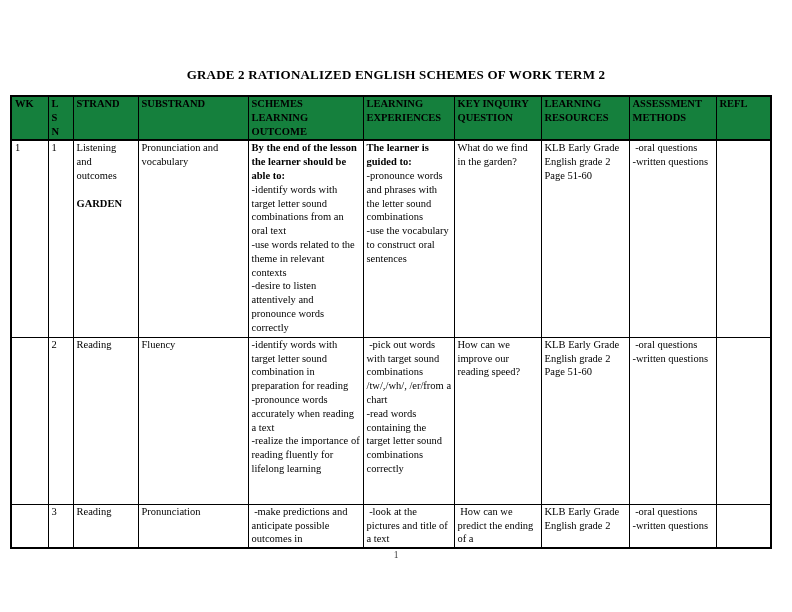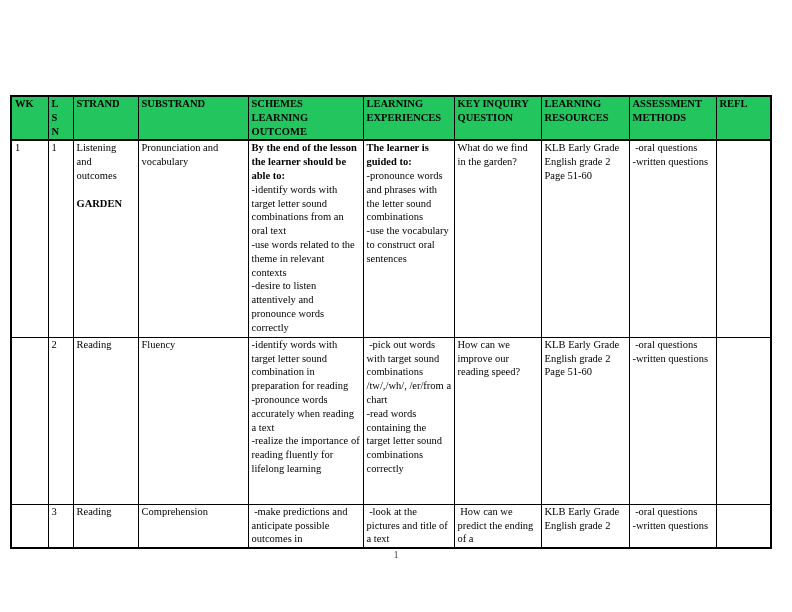--- a/index.html
+++ b/index.html
@@ -15,39 +15,40 @@
   table.sow {
     position:absolute; left:10px; top:95px; width:760px;
     border-collapse:collapse; table-layout:fixed;
     font-size:10.5px; line-height:1.315; border:2px solid #000;
   }
   table.sow th, table.sow td {
     border:1px solid #000; vertical-align:top; text-align:left;
     padding:0 2px 1px 3px; overflow:hidden;
   }
   table.sow thead th {
-    background:#22c55e; font-weight:bold; border-bottom:2px solid #000;
+    background:#15803d; font-weight:bold; border-bottom:2px solid #000;
   }
   tr.hdr   { height:39px; }
   tr.row1  { height:197px; }
   tr.row2  { height:167px; }
   tr.row3  { height:43px; }
   .pre  { white-space:pre-wrap; word-wrap:break-word; }
   .bold { font-weight:bold; }
   .theme { font-weight:bold; margin-top:13.8px; white-space:pre-wrap; }
   .pagenum {
     position:absolute; top:550px; left:0; width:100%;
     text-align:center; font-size:9.5px; color:#3a3a3a;
   }
 </style>
 </head>
 <body>
 
 <div class="page">
 
+  <div class="title">GRADE 2 RATIONALIZED ENGLISH SCHEMES OF WORK TERM 2</div>
 
   <table class="sow">
     <colgroup>
       <col style="width:37px">
         <col style="width:25px">
         <col style="width:65px">
       <col style="width:110px">
         <col style="width:115px">
         <col style="width:91px">
       <col style="width:87px">
@@ -186,21 +187,21 @@
             <div class="pre"></div>
           </td>
         <td>
             <div class="pre">3</div>
           </td>
         <td>
           <div class="pre">Reading</div>
           <div class="theme"></div>
         </td>
         <td>
-            <div class="pre">Comprehension</div>
+            <div class="pre">Pronunciation</div>
           </td>
         <td>
           <div class="pre bold"></div>
           <div class="pre"> -make predictions and anticipate possible outcomes in</div>
         </td>
         <td>
           <div class="pre bold"></div>
           <div class="pre"> -look at the pictures and title of a text</div>
         </td>
         <td>

